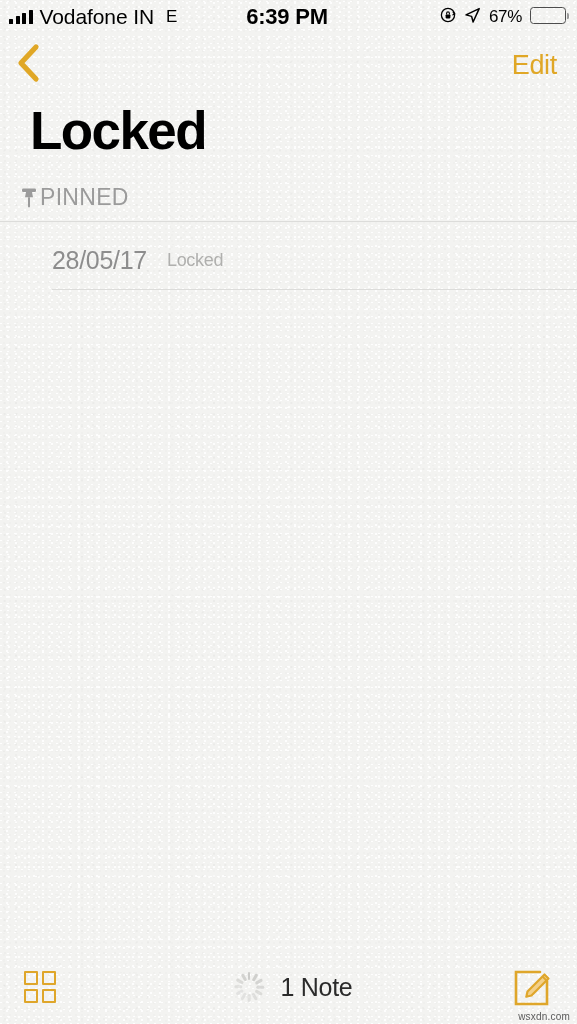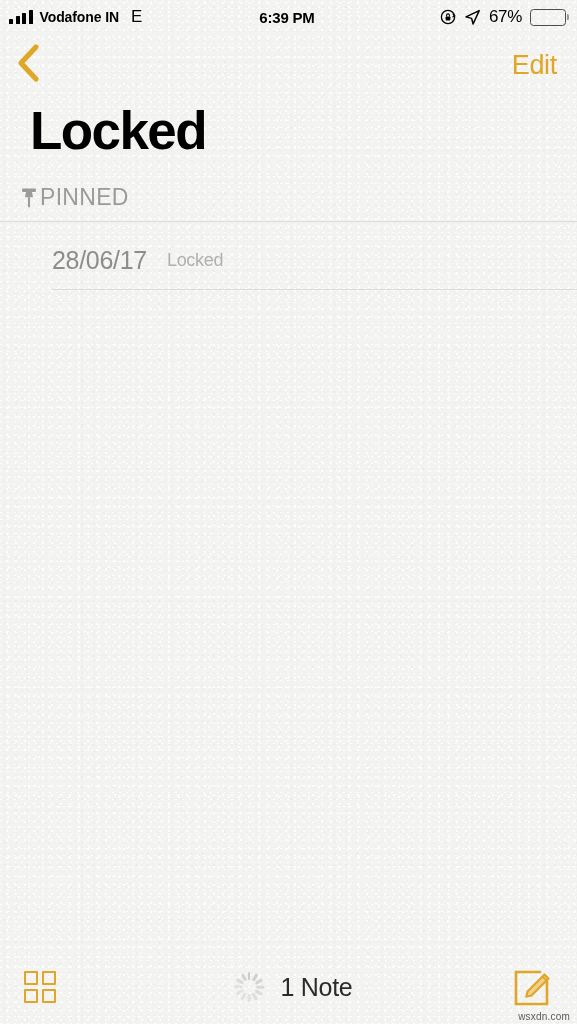--- a/index.html
+++ b/index.html
@@ -34,25 +34,25 @@
     padding:0 11px 0 9px; font-size:17px; color:#000;
     font-weight:400;
   }
   .sb-left { display:flex; align-items:center; gap:7px; }
   .signal { display:flex; align-items:flex-end; gap:2.5px; height:13px; }
   .signal i { display:block; width:4px; background:#000; border-radius:.5px; }
   .signal i:nth-child(1){ height:5px; }
   .signal i:nth-child(2){ height:8px; }
   .signal i:nth-child(3){ height:11px; }
   .signal i:nth-child(4){ height:14px; }
-  .carrier { font-size:14px; letter-spacing:-.1px;font-weight:bold; }
+  .carrier { font-size:21px; letter-spacing:-.1px; }
   .net-type { font-size:17px; margin-left:5px; }
   .sb-center { position:absolute; left:0; right:3px; text-align:center;
-               font-size:15px; font-weight:700; letter-spacing:-.2px; pointer-events:none;}
-  .sb-right { margin-left:auto; display:flex; align-items:center; gap:8px; position:relative; z-index:2;}
+               font-size:22px; font-weight:700; letter-spacing:-.2px; pointer-events:none;}
+  .sb-right { margin-left:auto; display:flex; align-items:flex-start; gap:8px; position:relative; z-index:2;}
   .rot-lock { width:16px; height:16px; position:relative; }
   .rot-lock svg { display:block; }
   .loc-arrow svg { display:block; }
   .batt-pct { font-size:17px; letter-spacing:-.3px; }
   .battery { width:36px; height:17px; border:1.6px solid #4d4d4d; border-radius:3.6px;
              position:relative; padding:1.6px; }
   .battery .fill { height:100%; background:#000; border-radius:1.6px; }
   .battery::after { content:""; position:absolute; right:-4px; top:50%;
                     transform:translateY(-50%); width:2.4px; height:6px;
                     background:#9a9a9a; border-radius:0 1.5px 1.5px 0; }
@@ -163,21 +163,21 @@
         <path d="M8 5.9 h6 l1 5.4 h-8 z" fill="#9b9b9b"></path>
         <rect x="10" y="11" width="2" height="10.5" rx="1" fill="#9b9b9b"></rect>
       </svg>
     </span>
     <span class="section-label">PINNED</span>
   </div>
   <div class="divider-full"></div>
 
   <div class="note-row">
     <div class="note-meta">
-      <span class="note-date">28/06/17</span>
+      <span class="note-date">28/05/17</span>
       <span class="note-status">Locked</span>
     </div>
   </div>
   <div class="divider-inset"></div>
 
 </div>
 
 <div class="toolbar">
   <div class="grid-icon">
     <span></span>

